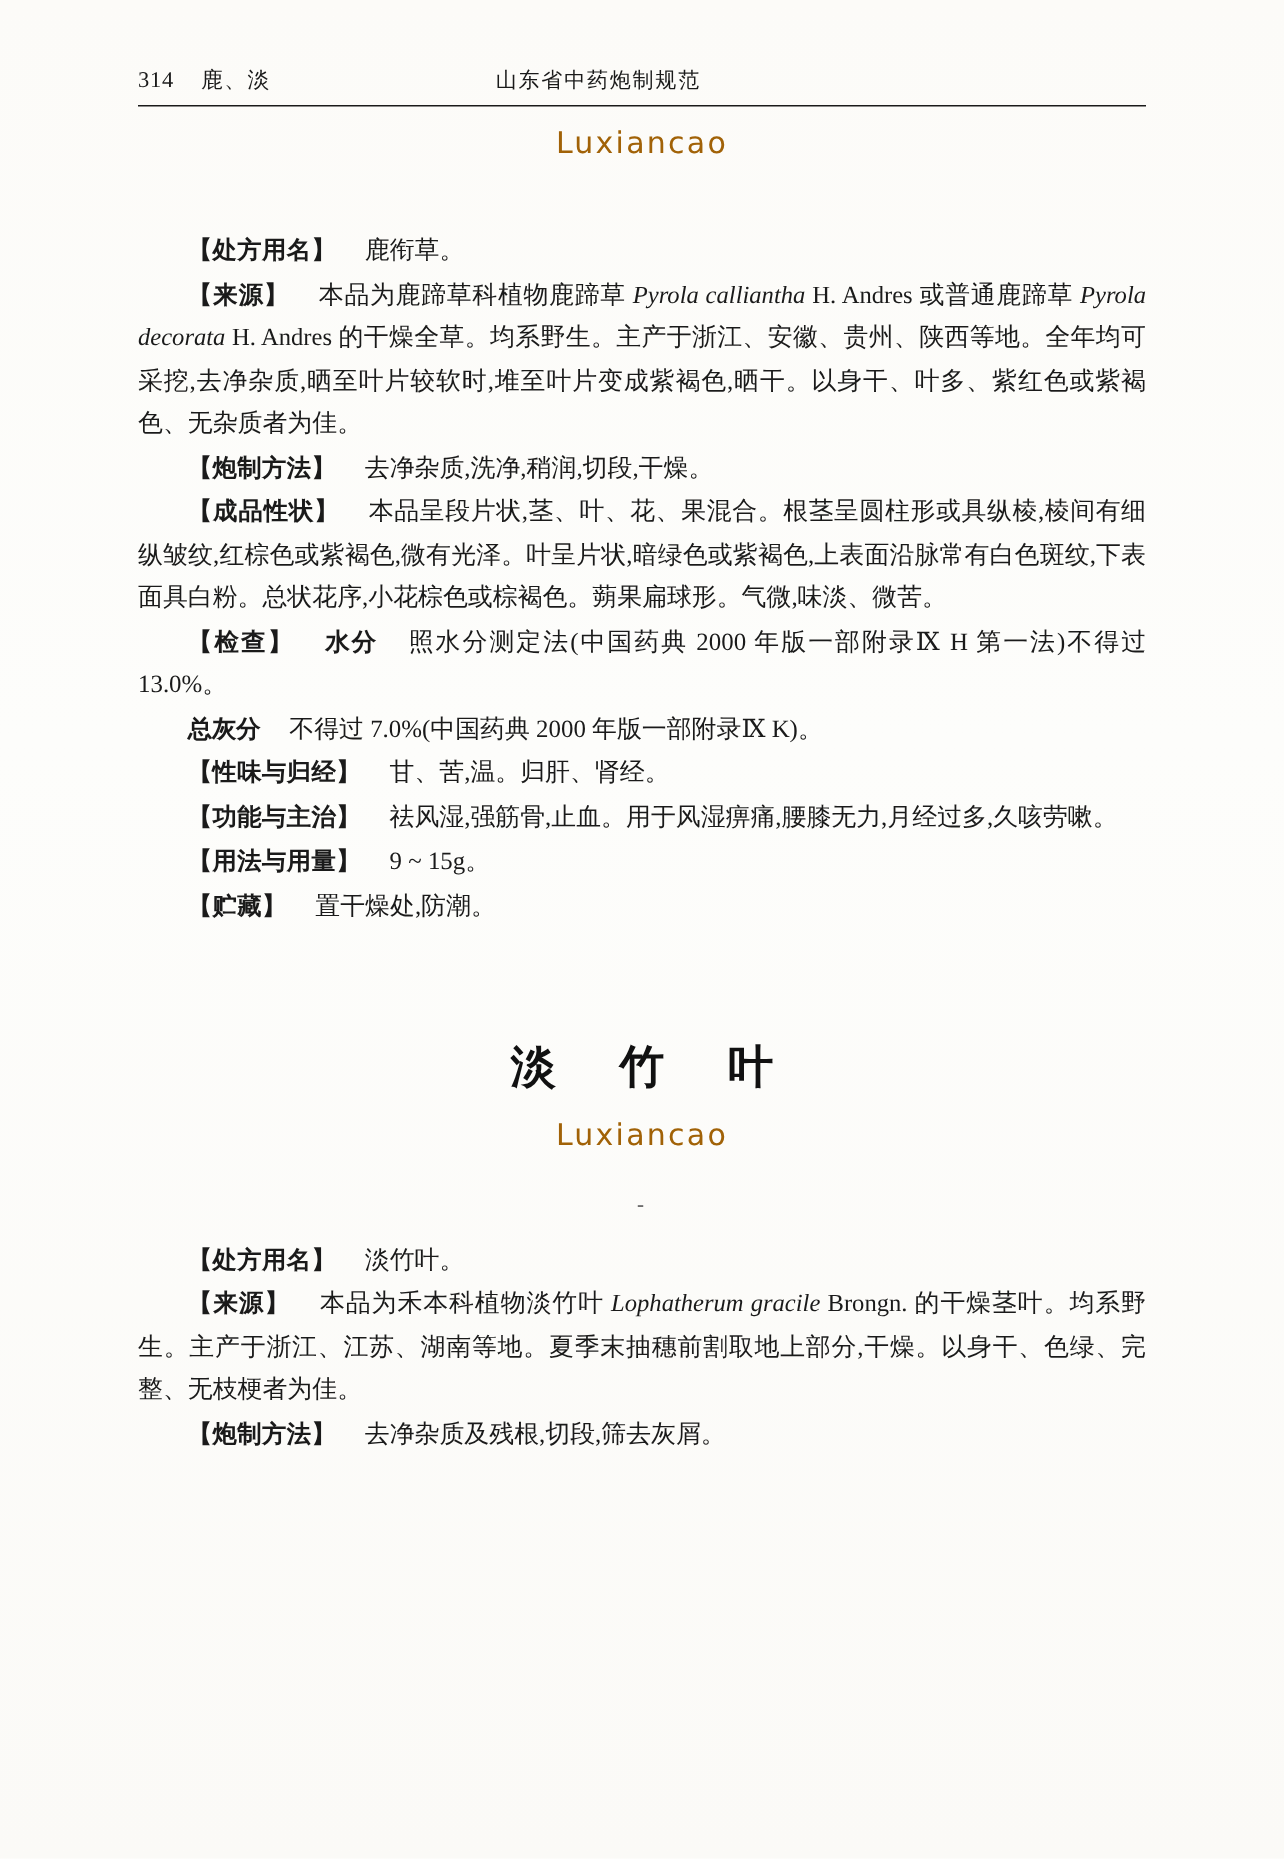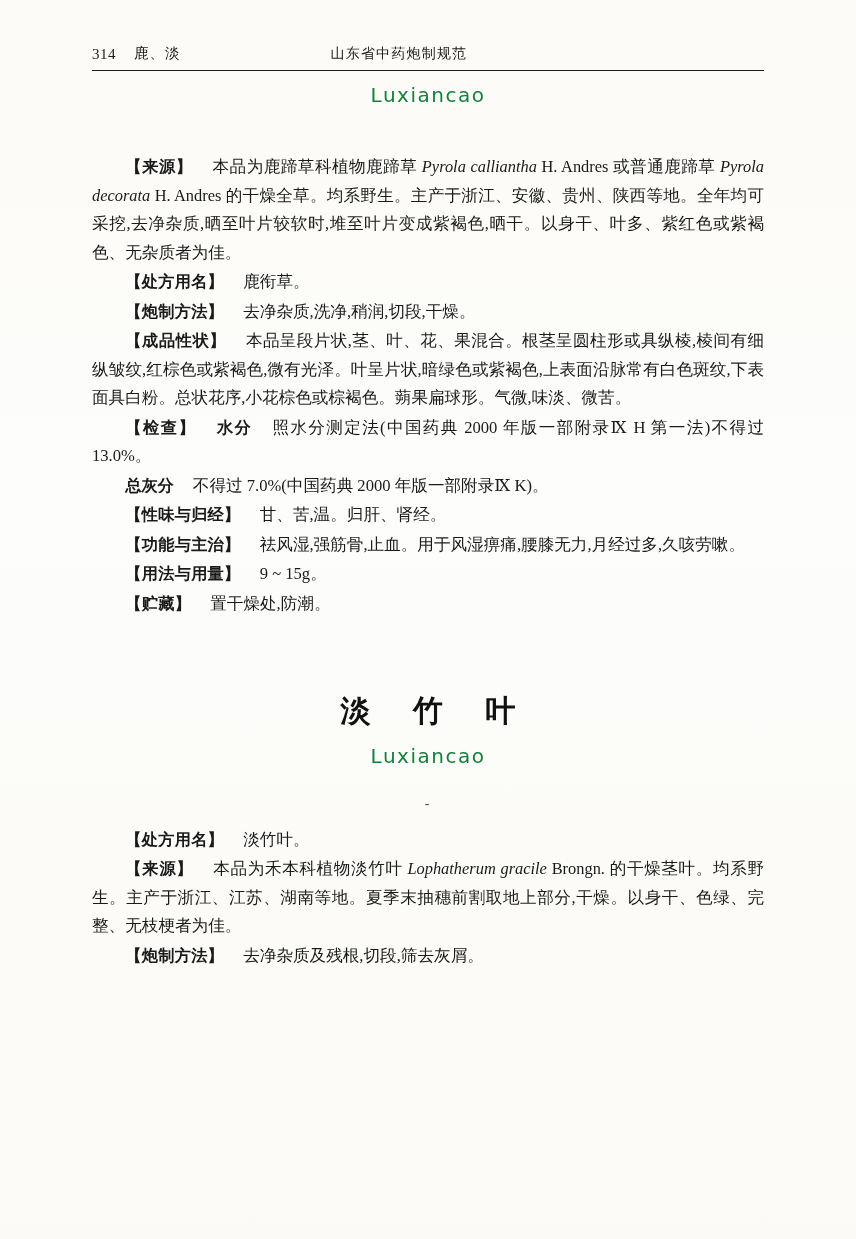--- a/index.html
+++ b/index.html
@@ -73,21 +73,21 @@
     text-indent: 16px;
     margin-top: 78px;
     color: #111;
   }
   .entry-pinyin {
     text-align: center;
     font-family: "DejaVu Sans", sans-serif;
     font-size: 20px;
     letter-spacing: 1.5px;
     margin-top: 12px;
-    color: #15803d;
+    color: #a16207;
   }
   .body-block {
     margin-top: 46px;
   }
   
   p.para {
     margin: 0 0 1px 0;
     font-size: 16.6px;
     line-height: 1.72;
     text-align: justify;
@@ -147,25 +147,25 @@
       <span class="booktitle">山东省中药炮制规范</span>
     </div>
     <div class="rule"></div>
 
     <div class="entry">
       <div class="entry-pinyin">Luxiancao</div>
 
       <div class="body-block">
 
         <p class="para">
+          <span class="label">【处方用名】</span><span class="gap"></span><span>鹿衔草。</span>
+        </p>
+
+        <p class="para">
           <span class="label">【来源】</span><span class="gap"></span><span>本品为鹿蹄草科植物鹿蹄草 <span class="latin">Pyrola calliantha</span> <span class="roman">H. Andres</span> 或普通鹿蹄草 <span class="latin">Pyrola decorata</span> <span class="roman">H. Andres</span> 的干燥全草。均系野生。主产于浙江、安徽、贵州、陕西等地。全年均可采挖,去净杂质,晒至叶片较软时,堆至叶片变成紫褐色,晒干。以身干、叶多、紫红色或紫褐色、无杂质者为佳。</span>
-        </p>
-
-        <p class="para">
-          <span class="label">【处方用名】</span><span class="gap"></span><span>鹿衔草。</span>
         </p>
 
         <p class="para">
           <span class="label">【炮制方法】</span><span class="gap"></span><span>去净杂质,洗净,稍润,切段,干燥。</span>
         </p>
 
         <p class="para">
           <span class="label">【成品性状】</span><span class="gap"></span><span>本品呈段片状,茎、叶、花、果混合。根茎呈圆柱形或具纵棱,棱间有细纵皱纹,红棕色或紫褐色,微有光泽。叶呈片状,暗绿色或紫褐色,上表面沿脉常有白色斑纹,下表面具白粉。总状花序,小花棕色或棕褐色。蒴果扁球形。气微,味淡、微苦。</span>
         </p>
 

